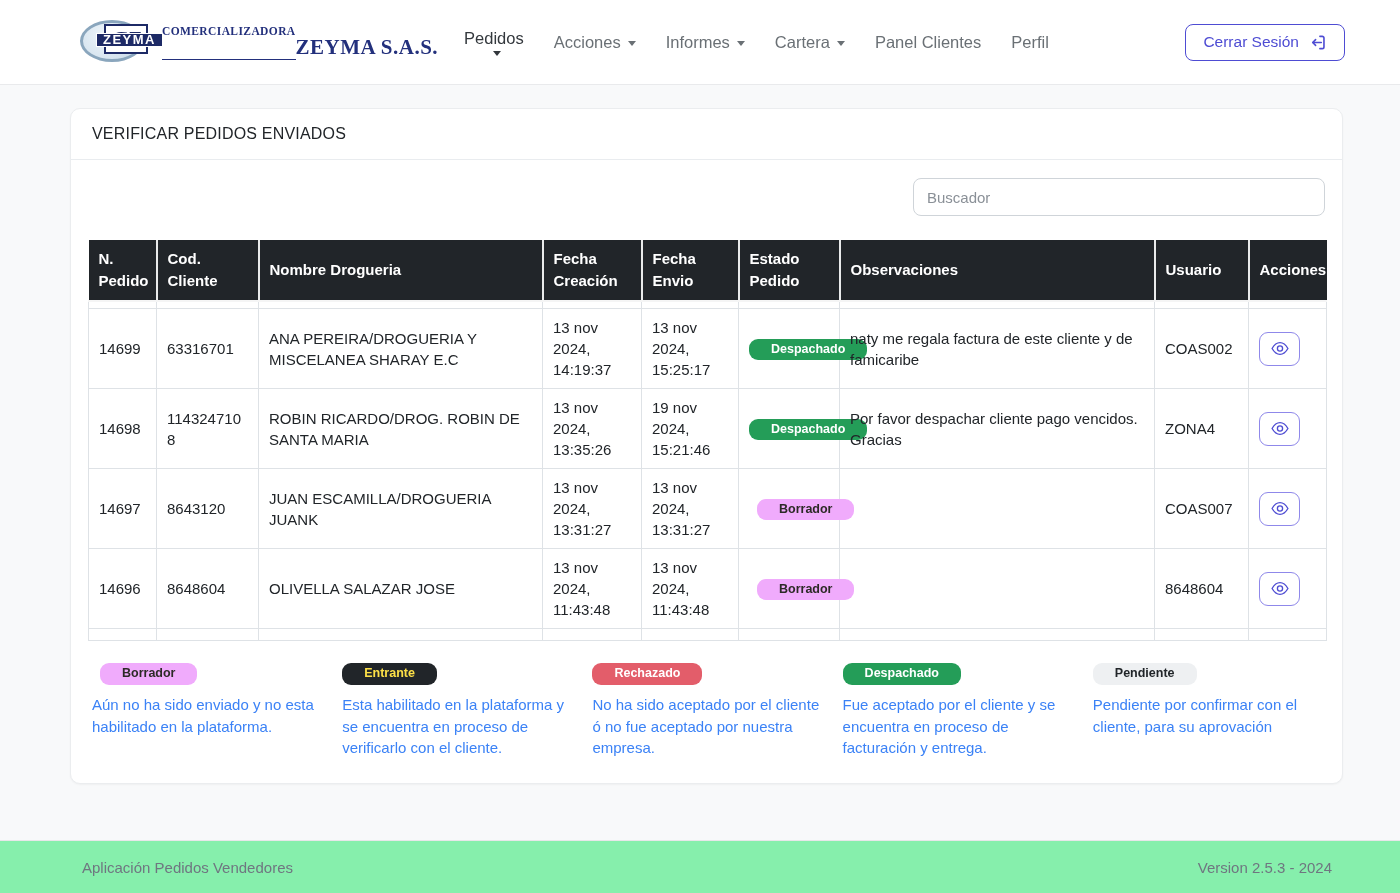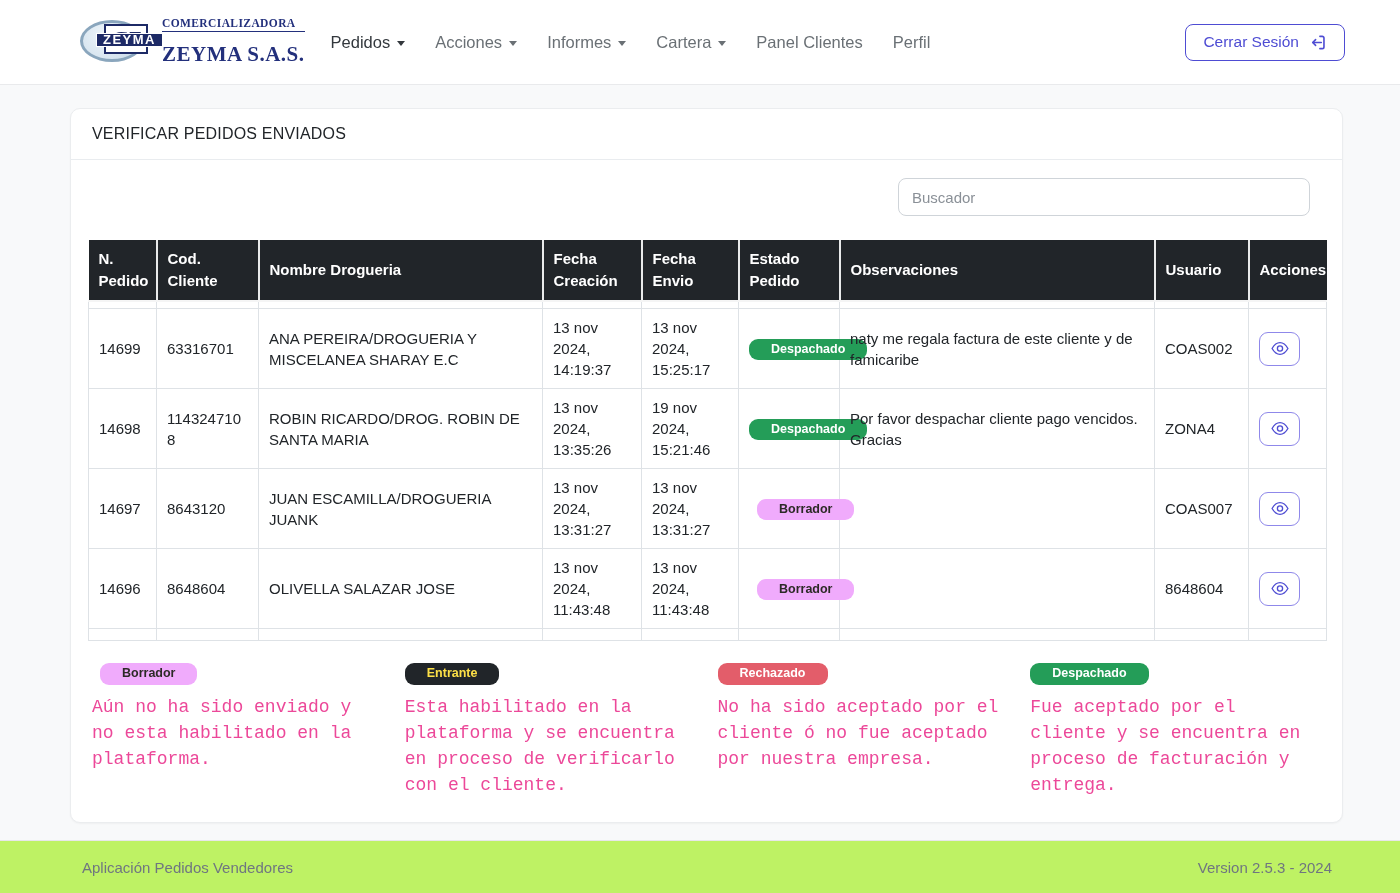--- a/index.html
+++ b/index.html
@@ -28,36 +28,36 @@
     position:absolute; left:24px; top:7px; width:44px; height:30px;
     background:#fff; border:2px solid #1d2a66;
     font-family:"Liberation Serif", serif; font-style:italic; font-weight:700;
     font-size:24px; color:#1d2a66; text-align:center; line-height:26px;
   }
   .logo-banner {
     position:absolute; left:16px; bottom:20px; padding:0 6px;
     background:#1d2a66; color:#fff; font-size:13px; font-weight:700;
     letter-spacing:1.5px; border:1px solid #fff; line-height:12px;
   }
-  .brand-text { display:flex; flex-direction:column; }
+  .brand-text { display:flex; }
   .brand-line1 {
     font-family:"Liberation Serif", serif; font-size:11.5px; font-weight:700;
     color:#23307c; letter-spacing:0.4px; border-bottom:1.5px solid #23307c;
     padding-bottom:2px; white-space:nowrap;
   }
   .brand-line2 {
     font-family:"Liberation Serif", serif; font-size:21px; font-weight:700;
     color:#23307c; letter-spacing:0.5px; margin-top:10px; white-space:nowrap;
   }
   .nav-items { display:flex; align-items:center; gap:30px; margin-left:26px; }
   .nav-item {
     font-size:16.5px; color:#6a7075; cursor:pointer; white-space:nowrap;
     display:flex; align-items:center;
   }
-  .nav-item.active { color:#33383d; }
+  .nav-item.active { color:#33383d;flex-direction:column; }
   .caret {
     display:inline-block; width:0; height:0; margin-left:7px; margin-top:3px;
     border-left:4.5px solid transparent; border-right:4.5px solid transparent;
     border-top:5px solid currentColor;
   }
   .nav-spacer { flex:1; }
   .logout-btn {
     display:flex; align-items:center; gap:9px;
     border:1px solid #4e4cd3; border-radius:8px; background:#fff;
     color:#4e4cd3; font-size:15.5px; padding:8px 17px; cursor:pointer;
@@ -68,21 +68,21 @@
   .card {
     width:1273px; margin:23px 0 0 70px; background:#fff;
     border:1px solid #ebedef; border-radius:10px;
     box-shadow:0 1px 2px rgba(0,0,0,0.04);
   }
   .card-header {
     padding:16px 21px; border-bottom:1px solid #e9ecef;
     font-size:16px; color:#212529; letter-spacing:0.2px;
   }
   .card-body { padding:18px 17px 10px; }
-  .search-row { display:flex; justify-content:flex-end; margin:0 15px 24px; }
+  .search-row { display:flex; justify-content:flex-end; margin:0 0 24px; }
   .search-input {
     width:412px; height:38px; border:1px solid #cfd4d9; border-radius:8px;
     font-size:15px; padding:0 13px; color:#212529; outline:none;
     font-family:"Liberation Sans", sans-serif;
   }
   .search-input::placeholder { color:#8a9097; }
 
   
   table { border-collapse:collapse; table-layout:fixed; width:1238px; }
   th {
@@ -113,26 +113,26 @@
 
   .eye-btn {
     width:41px; height:34px; background:#fff; border:1px solid #8f88ea;
     border-radius:9px; cursor:pointer; display:flex; align-items:center;
     justify-content:center;
   }
 
   
   .legend-row { display:flex; gap:22px; margin:22px 4px 14px; }
   .legend-col { flex:1; }
-  .legend-text { font-size:18px; color:#ec4899; line-height:1.45; margin-top:9px;font-family:Liberation Mono, monospace; }
+  .legend-text { font-size:15px; color:#3b82f6; line-height:1.45; margin-top:9px; }
 
   
   .footer {
     position:absolute; left:0; bottom:0; width:100%; height:53px;
-    background:#bef264; border-top:1px solid #e7e7e9;
+    background:#86efac; border-top:1px solid #e7e7e9;
     display:flex; align-items:center; justify-content:space-between;
     padding:0 68px 0 82px; font-size:15px; color:#6f7680;
   }
 </style>
 </head>
 <body>
 
 <div class="navbar">
   <div class="brand">
     <div class="logo-mark">
@@ -337,20 +337,24 @@
         <div class="legend-text">Esta habilitado en la plataforma y se encuentra en proceso de verificarlo con el cliente.</div>
       </div>
       <div class="legend-col">
         <span class="badge badge-rechazado">Rechazado</span>
         <div class="legend-text">No ha sido aceptado por el cliente ó no fue aceptado por nuestra empresa.</div>
       </div>
       <div class="legend-col">
         <span class="badge badge-despachado">Despachado</span>
         <div class="legend-text">Fue aceptado por el cliente y se encuentra en proceso de facturación y entrega.</div>
       </div>
+      <div class="legend-col">
+        <span class="badge badge-pendiente">Pendiente</span>
+        <div class="legend-text">Pendiente por confirmar con el cliente, para su aprovación</div>
+      </div>
     </div>
 
   </div>
 </div>
 
 <div class="footer">
   <span>Aplicación Pedidos Vendedores</span>
   <span>Version 2.5.3 - 2024</span>
 </div>
 

